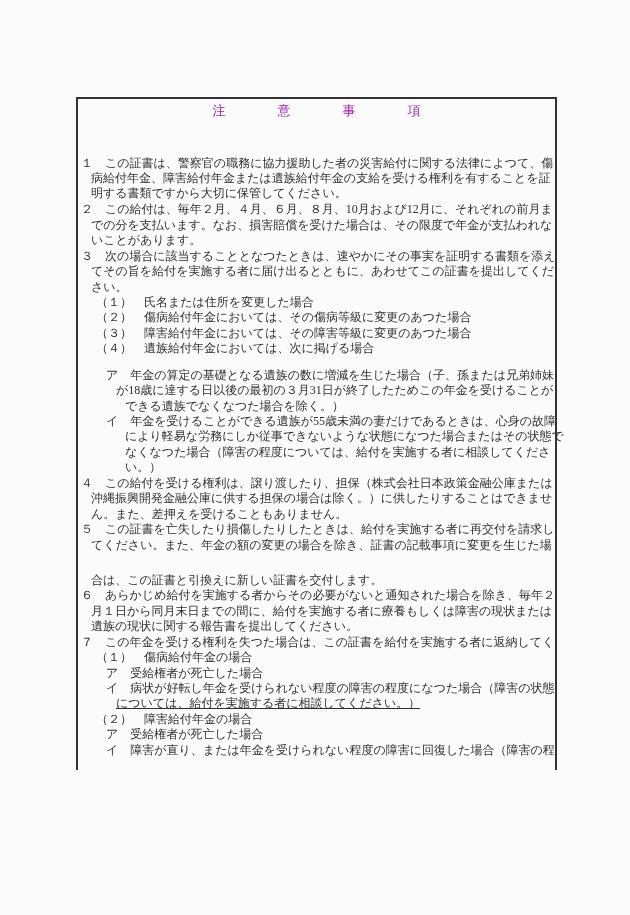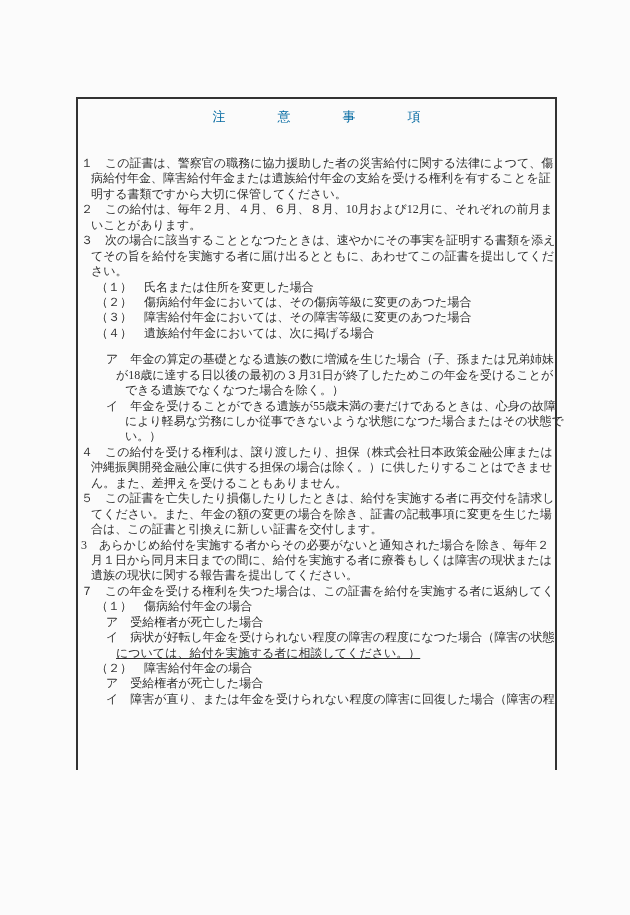--- a/index.html
+++ b/index.html
@@ -22,28 +22,28 @@
     width: 477px;
     height: 671px;
     border-top: 2px solid #333333;
     border-left: 2px solid #333333;
     border-right: 2px solid #333333;
     border-bottom: none;
     background: transparent;
   }
   .doc-title {
     position: absolute;
-    top: 10px;
+    top: 4px;
     left: 0;
     width: 100%;
     text-align: center;
     font-size: 13px;
     line-height: 16px;
     white-space: pre;
-    color: #0369a1;
+    color: #a21caf;
   }
   .doc-body {
     position: absolute;
     top: 57px;
     left: 3px;
     right: 15px;
     font-size: 12px;
   }
   .line {
     height: 15.45px;
@@ -54,43 +54,45 @@
   }
 </style>
 </head>
 <body>
 
 <div class="notice-box">
   <div class="doc-title">注　　　　意　　　　事　　　　項</div>
   <div class="doc-body" id="body-lines">
       <div class="line" style="padding-left: 0px;">１　この証書は、警察官の職務に協力援助した者の災害給付に関する法律によつて、傷</div>
       <div class="line" style="padding-left: 10px;">病給付年金、障害給付年金または遺族給付年金の支給を受ける権利を有することを証</div>
-      <div class="line" style="padding-left: 10px;">明する書類ですから大切に保管してください。</div>
+      <div class="line" style="padding-left: 10px; font-family: Liberation Mono, monospace;">明する書類ですから大切に保管してください。</div>
       <div class="line" style="padding-left: 0px;">２　この給付は、毎年２月、４月、６月、８月、10月および12月に、それぞれの前月ま</div>
+      <div class="line" style="padding-left: 10px;">での分を支払います。なお、損害賠償を受けた場合は、その限度で年金が支払われな</div>
       <div class="line" style="padding-left: 10px;">いことがあります。</div>
       <div class="line" style="padding-left: 0px;">３　次の場合に該当することとなつたときは、速やかにその事実を証明する書類を添え</div>
       <div class="line" style="padding-left: 10px;">てその旨を給付を実施する者に届け出るとともに、あわせてこの証書を提出してくだ</div>
       <div class="line" style="padding-left: 10px;">さい。</div>
       <div class="line" style="padding-left: 15px;">（１）　氏名または住所を変更した場合</div>
       <div class="line" style="padding-left: 15px;">（２）　傷病給付年金においては、その傷病等級に変更のあつた場合</div>
       <div class="line" style="padding-left: 15px;">（３）　障害給付年金においては、その障害等級に変更のあつた場合</div>
       <div class="line" style="padding-left: 15px;">（４）　遺族給付年金においては、次に掲げる場合</div>
       <div class="line" style="padding-left: 25px; margin-top: 11px;">ア　年金の算定の基礎となる遺族の数に増減を生じた場合（子、孫または兄弟姉妹</div>
       <div class="line" style="padding-left: 35px;">が18歳に達する日以後の最初の３月31日が終了したためこの年金を受けることが</div>
       <div class="line" style="padding-left: 44px;">できる遺族でなくなつた場合を除く。）</div>
       <div class="line" style="padding-left: 25px;">イ　年金を受けることができる遺族が55歳未満の妻だけであるときは、心身の故障</div>
       <div class="line" style="padding-left: 44px;">により軽易な労務にしか従事できないような状態になつた場合またはその状態で</div>
+      <div class="line" style="padding-left: 44px;">なくなつた場合（障害の程度については、給付を実施する者に相談してくださ</div>
       <div class="line" style="padding-left: 44px;">い。）</div>
       <div class="line" style="padding-left: 0px;">４　この給付を受ける権利は、譲り渡したり、担保（株式会社日本政策金融公庫または</div>
       <div class="line" style="padding-left: 10px;">沖縄振興開発金融公庫に供する担保の場合は除く。）に供したりすることはできませ</div>
       <div class="line" style="padding-left: 10px;">ん。また、差押えを受けることもありません。</div>
       <div class="line" style="padding-left: 0px;">５　この証書を亡失したり損傷したりしたときは、給付を実施する者に再交付を請求し</div>
       <div class="line" style="padding-left: 10px;">てください。また、年金の額の変更の場合を除き、証書の記載事項に変更を生じた場</div>
-      <div class="line" style="padding-left: 10px;">合は、この証書と引換えに新しい証書を交付します。</div>
-      <div class="line" style="padding-left: 0px;">3　あらかじめ給付を実施する者からその必要がないと通知された場合を除き、毎年２</div>
+      <div class="line" style="padding-left: 10px; margin-top: 20px;">合は、この証書と引換えに新しい証書を交付します。</div>
+      <div class="line" style="padding-left: 0px;">６　あらかじめ給付を実施する者からその必要がないと通知された場合を除き、毎年２</div>
       <div class="line" style="padding-left: 10px;">月１日から同月末日までの間に、給付を実施する者に療養もしくは障害の現状または</div>
       <div class="line" style="padding-left: 10px;">遺族の現状に関する報告書を提出してください。</div>
       <div class="line" style="padding-left: 0px;">７　この年金を受ける権利を失つた場合は、この証書を給付を実施する者に返納してく</div>
       <div class="line" style="padding-left: 15px;">（１）　傷病給付年金の場合</div>
       <div class="line" style="padding-left: 25px;">ア　受給権者が死亡した場合</div>
       <div class="line" style="padding-left: 25px;">イ　病状が好転し年金を受けられない程度の障害の程度になつた場合（障害の状態</div>
       <div class="line" style="padding-left: 35px; text-decoration: underline;">については、給付を実施する者に相談してください。）</div>
       <div class="line" style="padding-left: 15px;">（２）　障害給付年金の場合</div>
       <div class="line" style="padding-left: 25px;">ア　受給権者が死亡した場合</div>
       <div class="line" style="padding-left: 25px;">イ　障害が直り、または年金を受けられない程度の障害に回復した場合（障害の程</div>

